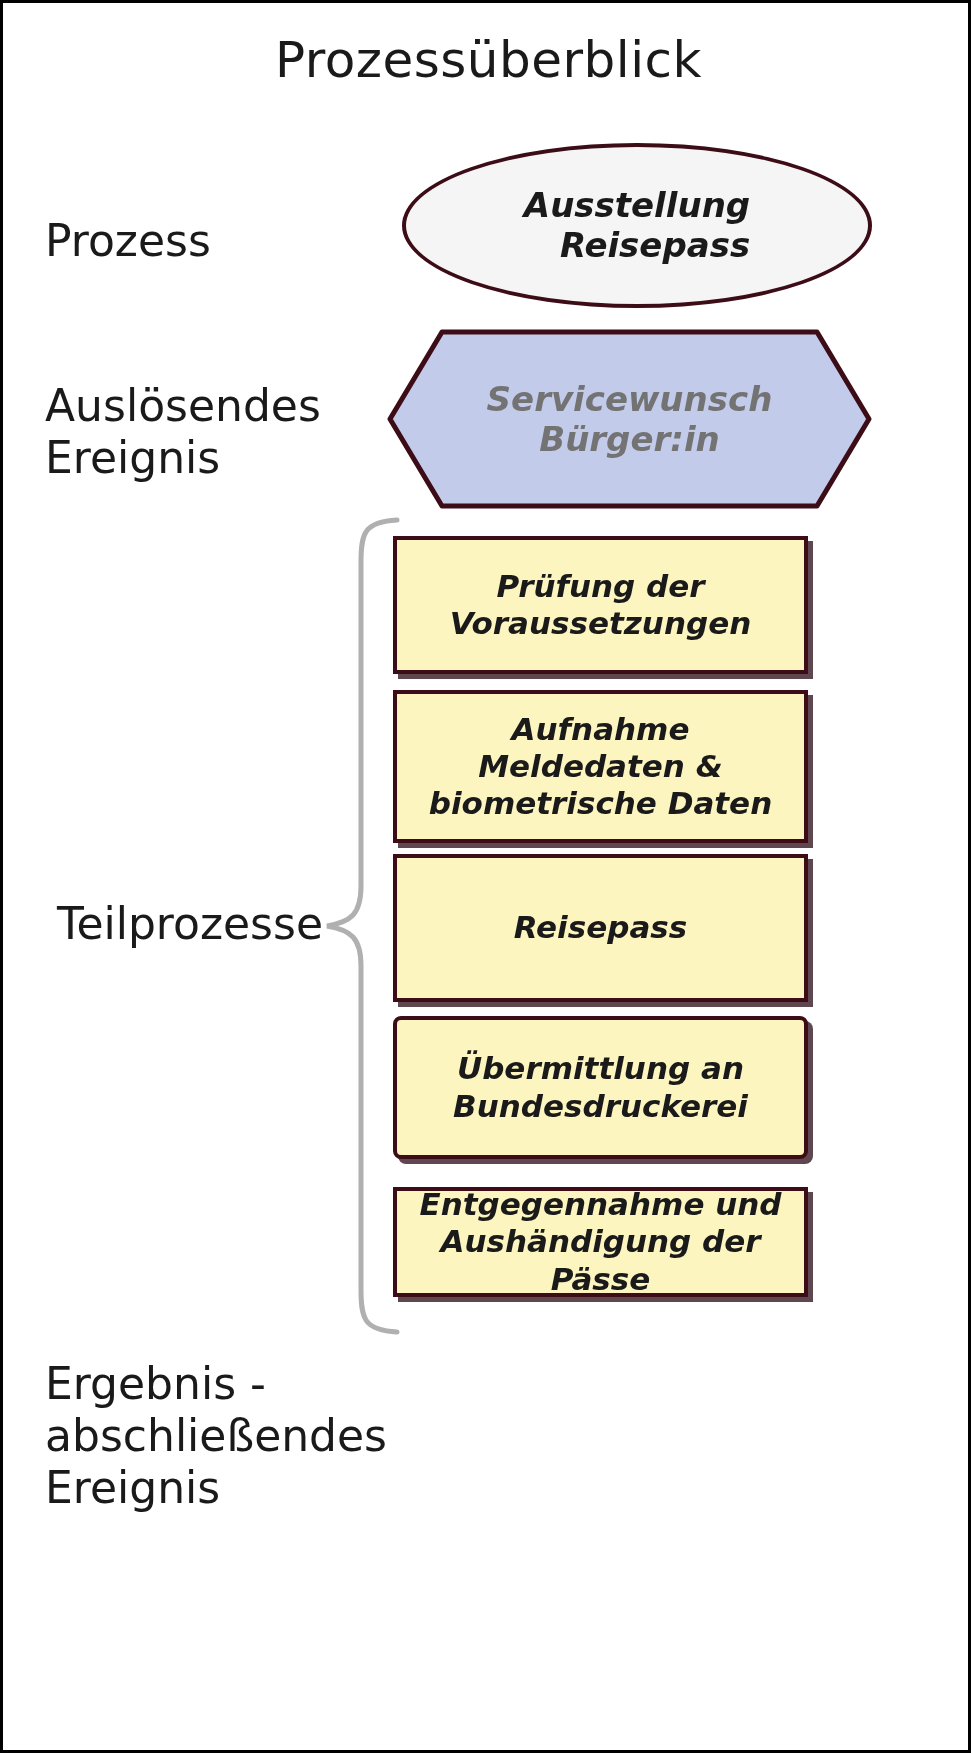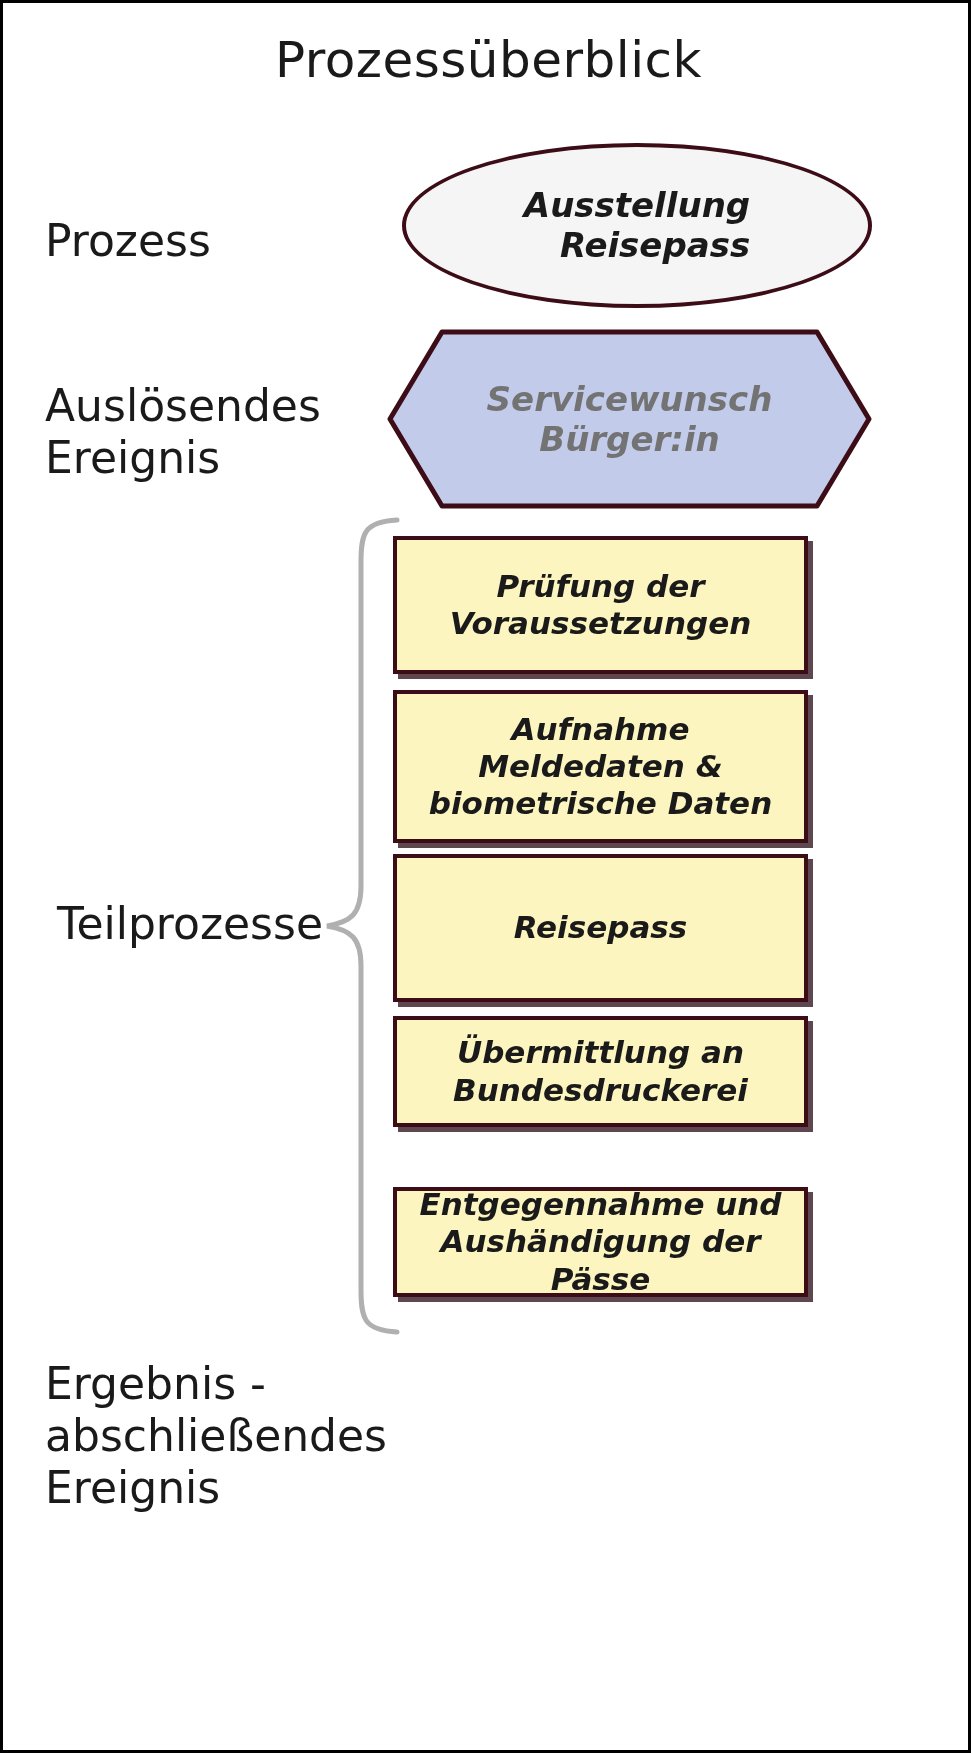--- a/index.html
+++ b/index.html
@@ -120,21 +120,21 @@
     justify-content: center;
     text-align: center;
     line-height: 1.2;
     white-space: pre-line;
     box-sizing: border-box;
     padding: 0 8px;
   }
   #sub-0 { top: 533px;  height: 138px; }
   #sub-1 { top: 687px;  height: 153px; }
   #sub-2 { top: 851px;  height: 148px; }
-  #sub-3 { top: 1013px; height: 111px; }
+  #sub-3 { top: 1013px; height: 143px; border-radius: 8px; }
   #sub-4 { top: 1184px; height: 110px; }
 
   
   #brace {
     position: absolute;
     left: 318px;
     top: 513px;
     width: 80px;
     height: 820px;
   }

